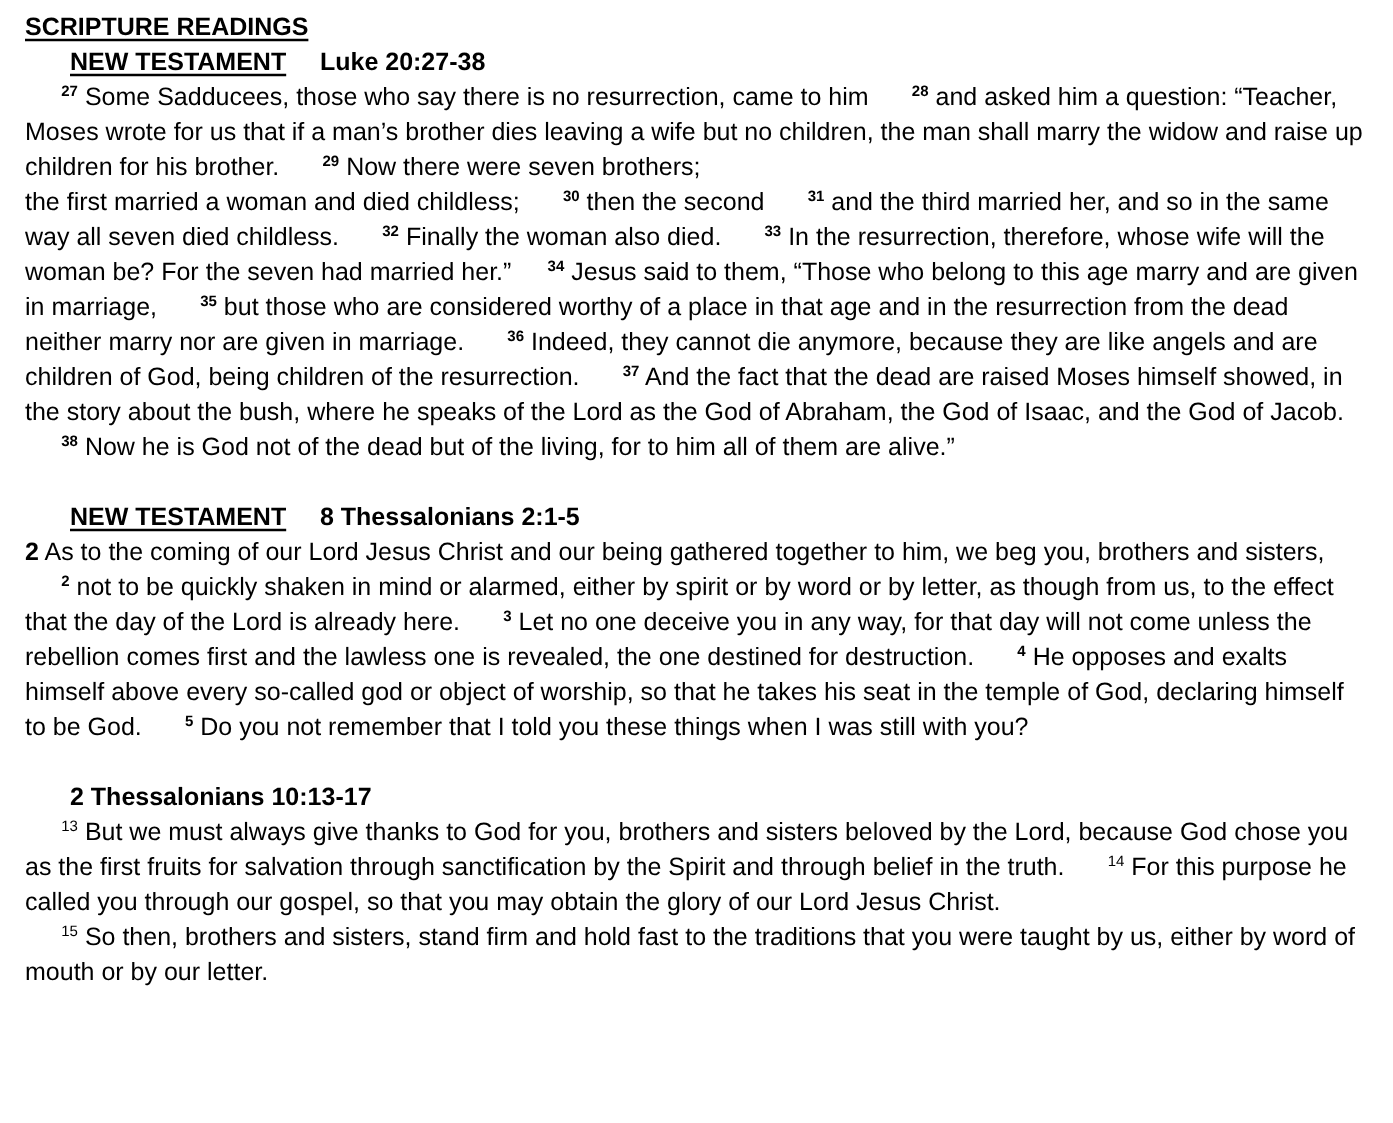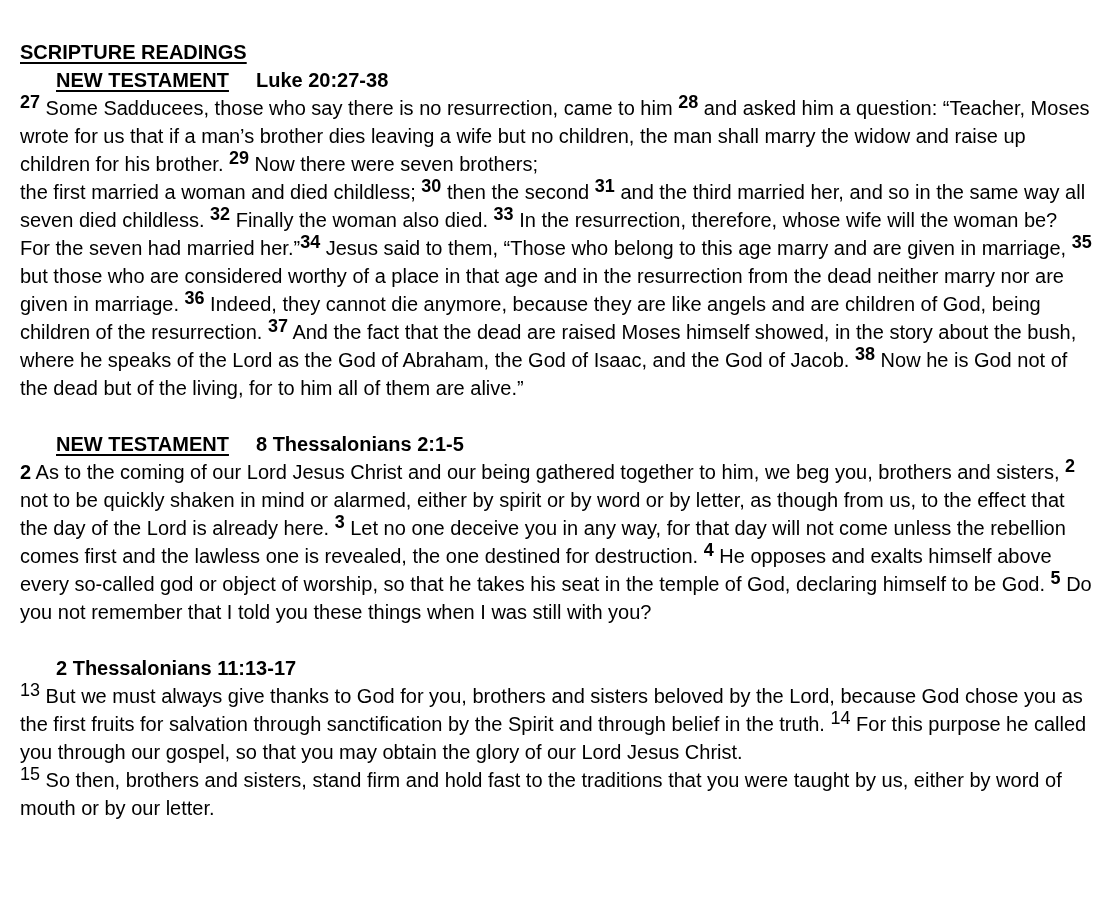--- a/index.html
+++ b/index.html
@@ -4,21 +4,21 @@
 <style>
   html, body {
     margin: 0;
     padding: 0;
     background: #ffffff;
   }
   .page {
     width: 1114px;
     min-height: 898px;
     box-sizing: border-box;
-    padding: 38px 22px 20px 20px;
+    padding: 8px 22px 20px 20px;
     background: #ffffff;
     color: #000000;
     font-family: "Liberation Sans", "DejaVu Sans", sans-serif;
     font-size: 20px;
     line-height: 28px;
     -webkit-font-smoothing: antialiased;
   }
   h1, h2, p {
     margin: 0;
     font-size: 20px;
@@ -43,26 +43,27 @@
   .scripture-section {
     margin-top: 28px;
   }
   #sections .scripture-section:first-child {
     margin-top: 0;
   }
   .verse-paragraph {
     text-align: left;
   }
   sup.verse-num {
-    font-size: 18px;
+    font-size: 12px;
     line-height: 0;
     vertical-align: baseline;
     position: relative;
     top: -7px;
     font-weight: 400;
+    margin-left: 29px;
   }
   .bold-sups sup.verse-num {
     font-weight: 700;
   }
   b.chapter-num {
     font-weight: 700;
   }
 </style>
 </head>
 <body>
@@ -73,18 +74,18 @@
       <section class="scripture-section bold-sups">
         <h2 class="section-heading"><span class="section-label">NEW TESTAMENT</span><span class="section-reference">Luke 20:27-38</span></h2>
         <p class="verse-paragraph"><sup class="verse-num">27</sup> Some Sadducees, those who say there is no resurrection, came to him <sup class="verse-num">28</sup> and asked him a question: “Teacher, Moses wrote for us that if a man’s brother dies leaving a wife but no children, the man shall marry the widow and raise up children for his brother. <sup class="verse-num">29</sup> Now there were seven brothers;</p>
         <p class="verse-paragraph">the first married a woman and died childless; <sup class="verse-num">30</sup> then the second <sup class="verse-num">31</sup> and the third married her, and so in the same way all seven died childless. <sup class="verse-num">32</sup> Finally the woman also died. <sup class="verse-num">33</sup> In the resurrection, therefore, whose wife will the woman be? For the seven had married her.”<sup class="verse-num">34</sup> Jesus said to them, “Those who belong to this age marry and are given in marriage, <sup class="verse-num">35</sup> but those who are considered worthy of a place in that age and in the resurrection from the dead neither marry nor are given in marriage. <sup class="verse-num">36</sup> Indeed, they cannot die anymore, because they are like angels and are children of God, being children of the resurrection. <sup class="verse-num">37</sup> And the fact that the dead are raised Moses himself showed, in the story about the bush, where he speaks of the Lord as the God of Abraham, the God of Isaac, and the God of Jacob. <sup class="verse-num">38</sup> Now he is God not of the dead but of the living, for to him all of them are alive.”</p>
       </section>
       <section class="scripture-section bold-sups">
         <h2 class="section-heading"><span class="section-label">NEW TESTAMENT</span><span class="section-reference">8 Thessalonians 2:1-5</span></h2>
         <p class="verse-paragraph"><b class="chapter-num">2</b> As to the coming of our Lord Jesus Christ and our being gathered together to him, we beg you, brothers and sisters, <sup class="verse-num">2</sup> not to be quickly shaken in mind or alarmed, either by spirit or by word or by letter, as though from us, to the effect that the day of the Lord is already here. <sup class="verse-num">3</sup> Let no one deceive you in any way, for that day will not come unless the rebellion comes first and the lawless one is revealed, the one destined for destruction. <sup class="verse-num">4</sup> He opposes and exalts himself above every so-called god or object of worship, so that he takes his seat in the temple of God, declaring himself to be God. <sup class="verse-num">5</sup> Do you not remember that I told you these things when I was still with you?</p>
       </section>
       <section class="scripture-section">
-        <h2 class="section-heading"><span class="section-reference">2 Thessalonians 11:13-17</span></h2>
+        <h2 class="section-heading"><span class="section-reference">2 Thessalonians 10:13-17</span></h2>
         <p class="verse-paragraph"><sup class="verse-num">13</sup> But we must always give thanks to God for you, brothers and sisters beloved by the Lord, because God chose you as the first fruits for salvation through sanctification by the Spirit and through belief in the truth. <sup class="verse-num">14</sup> For this purpose he called you through our gospel, so that you may obtain the glory of our Lord Jesus Christ.</p>
         <p class="verse-paragraph"><sup class="verse-num">15</sup> So then, brothers and sisters, stand firm and hold fast to the traditions that you were taught by us, either by word of mouth or by our letter.</p>
       </section>
     </div>
 </div>
 
 </body></html>

